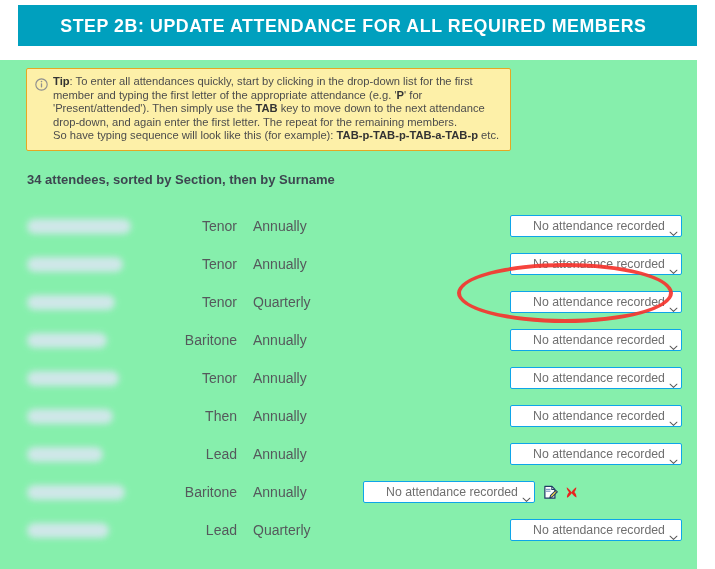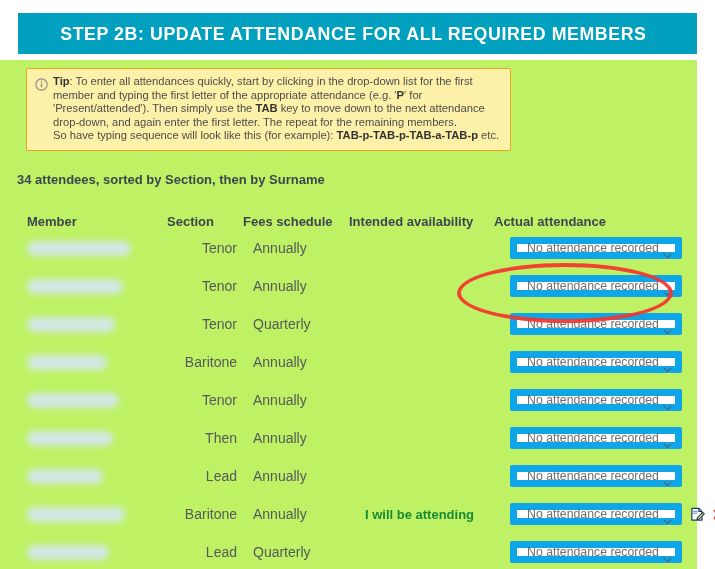--- a/index.html
+++ b/index.html
@@ -7,40 +7,40 @@
     width:715px;height:569px;
     background:#ffffff;
     font-family:"Liberation Sans", sans-serif;
     overflow:hidden;
     -webkit-font-smoothing:antialiased;
   }
   .page{position:relative;width:715px;height:569px;background:#ffffff;}
 
   
   .banner{
-    position:absolute;left:18px;top:13px;width:679px;height:41px;
+    position:absolute;left:18px;top:5px;width:679px;height:41px;
     background:#00a0be;
     display:flex;align-items:center;
   }
   .banner-title{
     color:#ffffff;
     font-size:18.5px;
     font-weight:bold;
     letter-spacing:0.6px;
     padding-left:44px;
     white-space:nowrap;
     font-stretch:condensed;
     transform:scaleX(0.96);
     transform-origin:left center;
   }
 
   
   .content{
     position:absolute;left:0px;top:60px;width:697px;height:509px;
-    background:#bef264;
+    background:#86efac;
   }
 
   
   .tipbox{
     position:absolute;left:26px;top:8px;width:485px;
     background:#fdf0a8;
     border:1px solid #e5a823;
     border-radius:2px;
     padding:6px 8px 7px 8px;
     box-sizing:border-box;
@@ -50,21 +50,21 @@
     flex:0 0 auto;
     width:13px;height:13px;margin-top:2px;margin-right:5px;
   }
   .tip-text{
     font-size:11.2px;line-height:13.6px;color:#4c4c4c;
   }
   .tip-text b{font-weight:bold;color:#333;}
 
   
   .summary{
-    position:absolute;left:17px;top:112px;
+    position:absolute;left:27px;top:112px;
     font-size:13px;font-weight:bold;color:#3d4650;
     white-space:nowrap;
   }
 
   
   .table{
     position:absolute;left:27px;top:147px;width:660px;
   }
   .thead{
     display:flex;align-items:flex-end;height:22px;
@@ -95,26 +95,26 @@
   .blob{
     height:15px;border-radius:9px;
     background:#d3e7ec;
     filter:blur(3.2px);
     opacity:0.95;
   }
 
   
   .sel{
     width:172px;height:22px;
-    border:7px solid #0ea5e9;
+    border:1px solid #0ea5e9;
     background:#ffffff;
     border-radius:2px;
     display:flex;align-items:center;
     justify-content:space-between;
-    padding:0 5px 0 10px;
+    padding:0 5px 0 22px;
     box-sizing:border-box;
   }
   .sel-label{
     font-size:12.3px;color:#6f6f6f;white-space:nowrap;
   }
   .chev{
     width:9px;height:6px;flex:0 0 auto;margin-left:4px;
   }
 
   
@@ -154,27 +154,20 @@
         <div class="tip-text">
           <b>Tip</b><span>: To enter all attendances quickly, start by clicking in the drop-down list for the first member and typing the first letter of the appropriate attendance (e.g. '</span><b>P</b><span>' for 'Present/attended'). Then simply use the </span><b>TAB</b><span> key to move down to the next attendance drop-down, and again enter the first letter. The repeat for the remaining members.</span><br>
           <span>So have typing sequence will look like this (for example): </span><b>TAB-p-TAB-p-TAB-a-TAB-p</b><span> etc.</span><br>
         </div>
       </div>
     </div>
 
     <div class="summary">34 attendees, sorted by Section, then by Surname</div>
 
     <div class="table">
-      <div class="thead">
-        <div class="c-member">Member</div>
-        <div class="c-section">Section</div>
-        <div class="c-fees">Fees schedule</div>
-        <div class="c-avail">Intended availability</div>
-        <div class="c-actual">Actual attendance</div>
-      </div>
       <div id="rows">
           <div class="row">
             <div class="c-member">
               <div class="blob" style="width: 104px;"></div>
             </div>
             <div class="c-section cell">Tenor</div>
             <div class="c-fees cell">Annually</div>
             <div class="c-avail"></div>
             <div class="c-actual">
               <div class="sel">
@@ -280,21 +273,20 @@
                   </svg></span>
               </div>
             </div>
           </div>
           <div class="row">
             <div class="c-member">
               <div class="blob" style="width: 98px;"></div>
             </div>
             <div class="c-section cell">Baritone</div>
             <div class="c-fees cell">Annually</div>
-            <div class="c-avail"><span class="avail-yes">I will be attending</span></div>
             <div class="c-actual">
               <div class="sel">
                 <span class="sel-label">No attendance recorded</span>
                 <span class="chev"><svg viewBox="0 0 10 7" width="9" height="6">
                     <path d="M1 1.4 L5 5.2 L9 1.4" fill="none" stroke="#5a5a5a" stroke-width="1.2" stroke-linecap="round" stroke-linejoin="round"></path>
                   </svg></span>
               </div>
               <div class="row-icons">
                 <span class="ic"><svg viewBox="0 0 16 16" width="15" height="15">
                     <path d="M2 1.5 h7.5 l3.2 3.2 V14 H2 Z" fill="#ffffff" stroke="#1f3a63" stroke-width="1.3" stroke-linejoin="round"></path>

